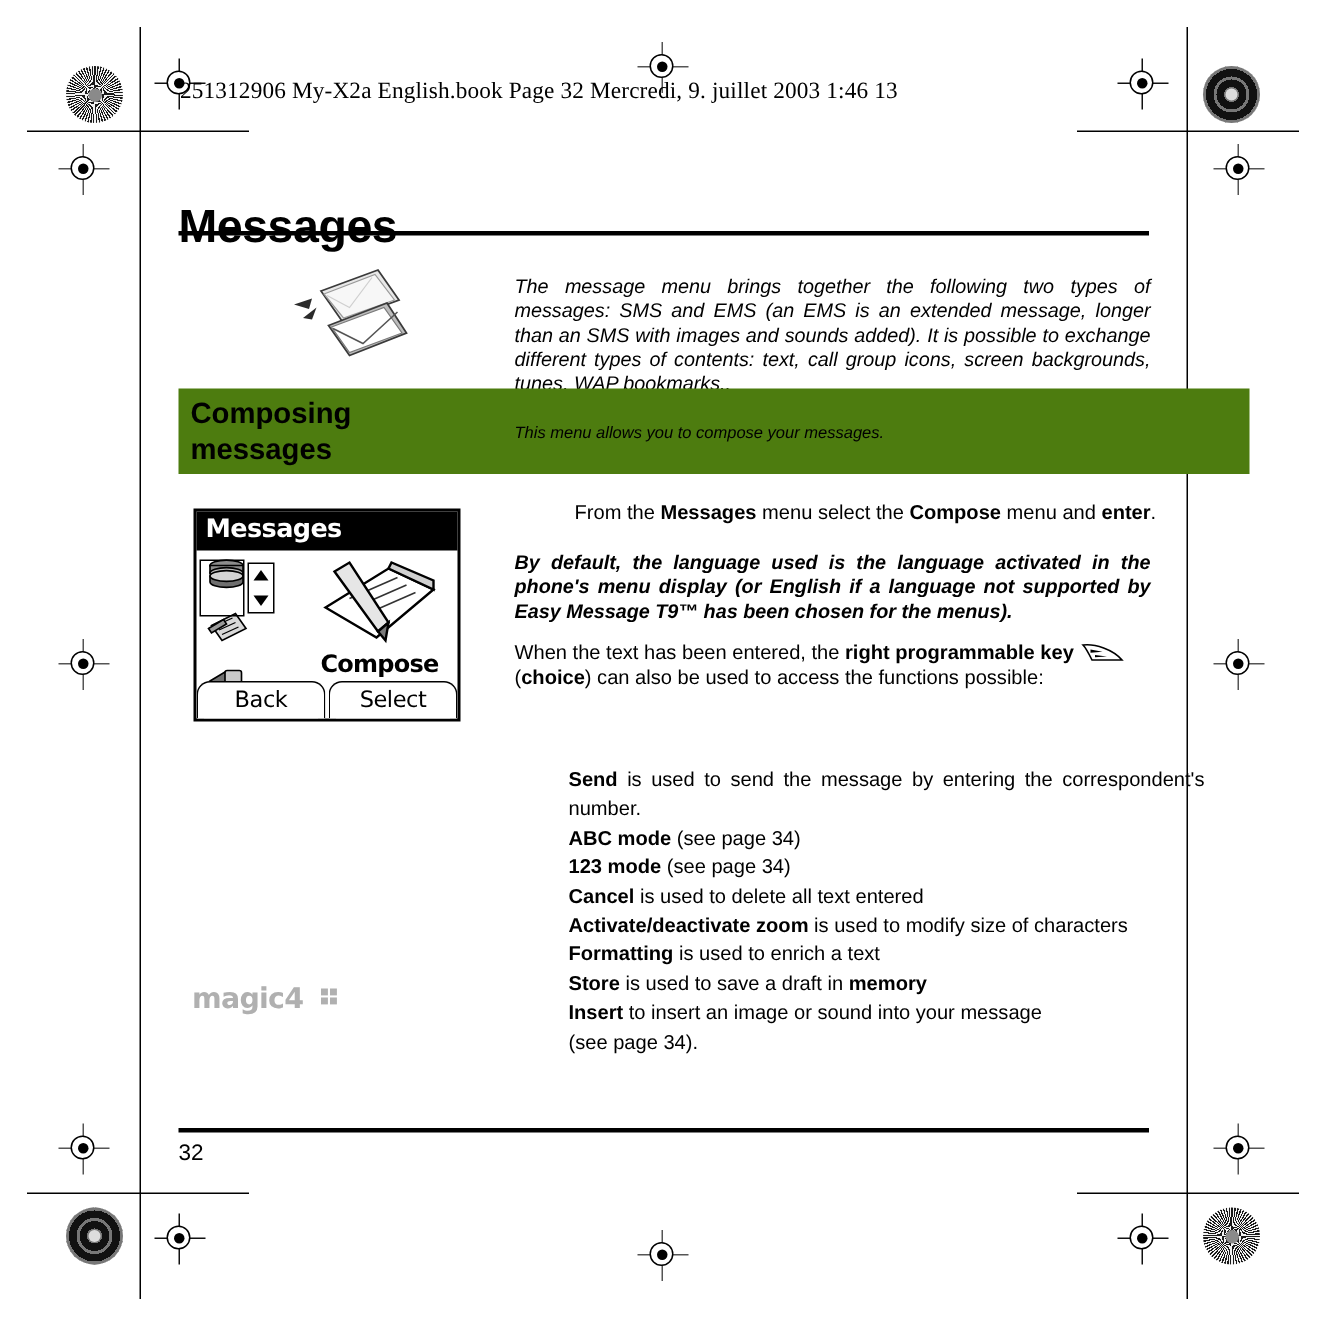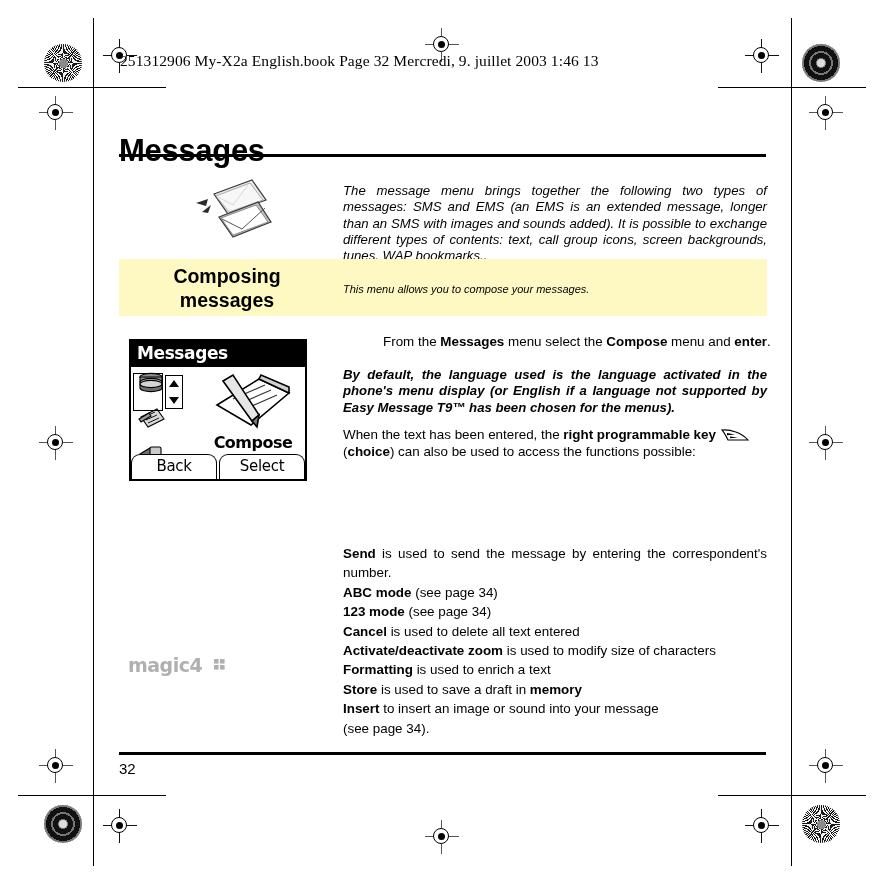--- a/index.html
+++ b/index.html
@@ -138,24 +138,23 @@
     top: 172px;
     width: 86px;
     height: 72px;
   }
 
   
   .section-bar {
     position: absolute;
     left: 119px;
     top: 259px;
-    width: 648px;
+    width: 714px;
     height: 57px;
-    background: #fef9c3;
-    text-align: center;
+    background: #4d7c0f;
   }
   .section-bar .sec-title {
     position: absolute;
     left: 8px;
     top: 5px;
     width: 200px;
     font-size: 19.5px;
     font-weight: bold;
     line-height: 24px;
     color: #000;
@@ -544,21 +543,21 @@
         <svg viewBox="0 0 30 14" width="30" height="14">
           <path d="M2,2 C10,1 22,5 28,12 L8,12 C6,8 4,4 2,2 Z" fill="#fff" stroke="#000" stroke-width="1.1"></path>
           <path d="M7,5 L15,6.5 L7,7.2 Z" fill="#000"></path>
           <path d="M10,8.6 L18,9.6 L10,10.2 Z" fill="#000"></path>
         </svg>
       </span><br>
       <span>(</span><b>choice</b><span>) can also be used to access the functions possible:</span>
     </p>
   </div>
 
-  <div class="body-col fn-list" style="top:544px;">
+  <div class="body-col fn-list" style="top:510px;margin-left:36px;">
     <div class="fn-item">
       <b>Send</b><span> is used to send the message by entering the correspondent's number.</span>
     </div>
     <div class="fn-item">
       <b>ABC mode</b><span> (see page 34)</span>
     </div>
     <div class="fn-item">
       <b>123 mode</b><span> (see page 34)</span>
     </div>
     <div class="fn-item">

